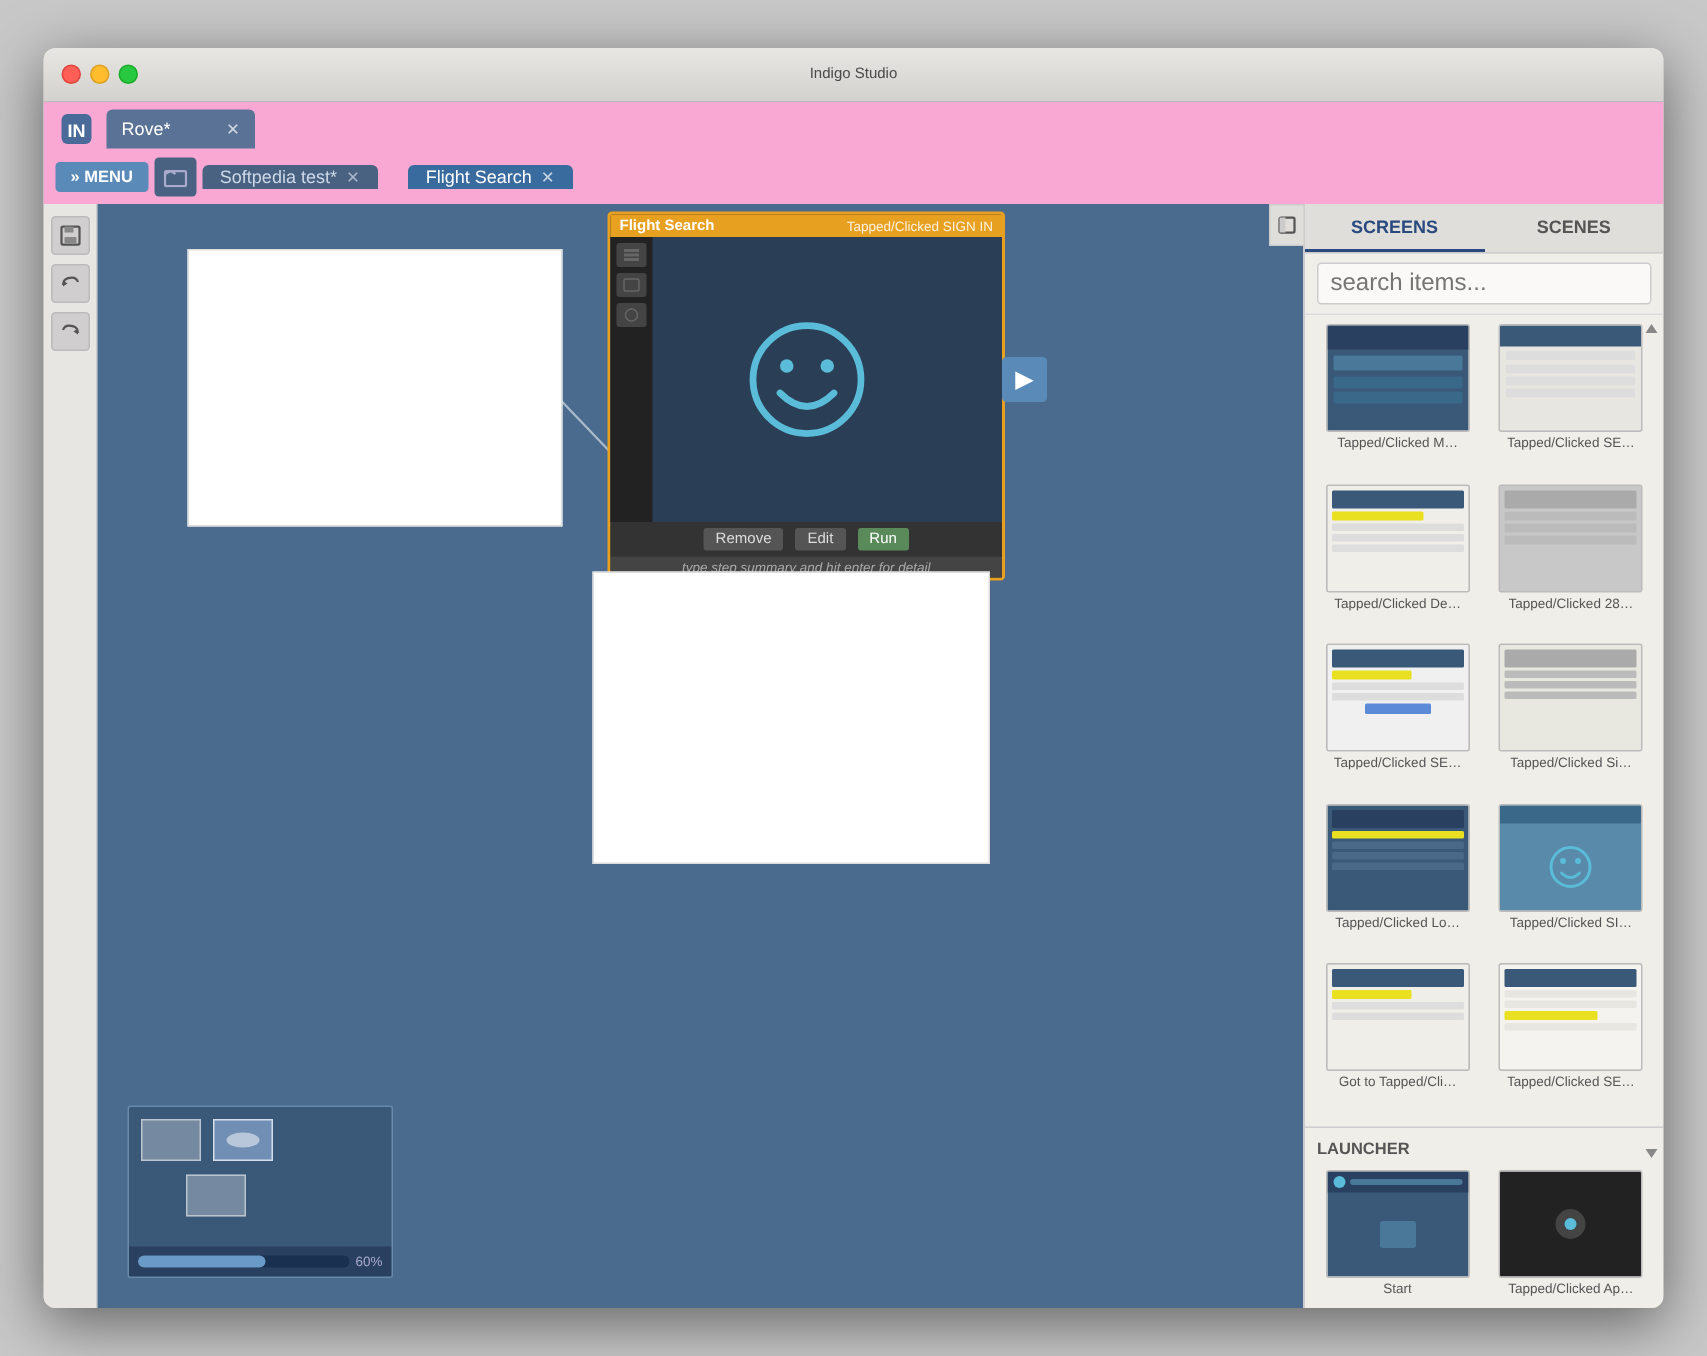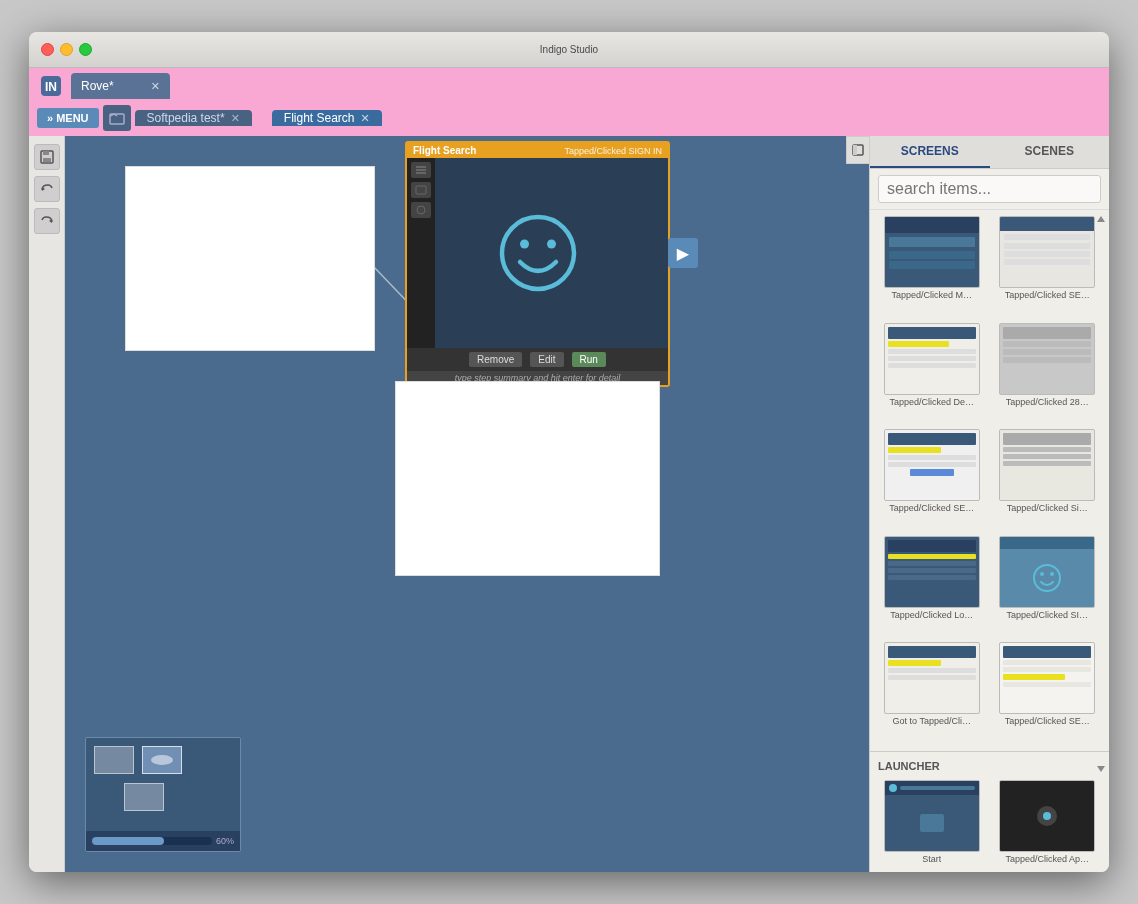--- a/index.html
+++ b/index.html
@@ -340,21 +340,21 @@
       color: #aaa;
       text-align: center;
       font-style: italic;
     }
 
     
     .mini-map {
       position: absolute;
       bottom: 20px;
       left: 20px;
-      width: 156px;
+      width: 177px;
       height: 115px;
       background: #3a5878;
       border: 1px solid #6a8aaa;
       border-radius: 2px;
       overflow: hidden;
     }
 
     .mini-map-content {
       position: relative;
       width: 100%;

